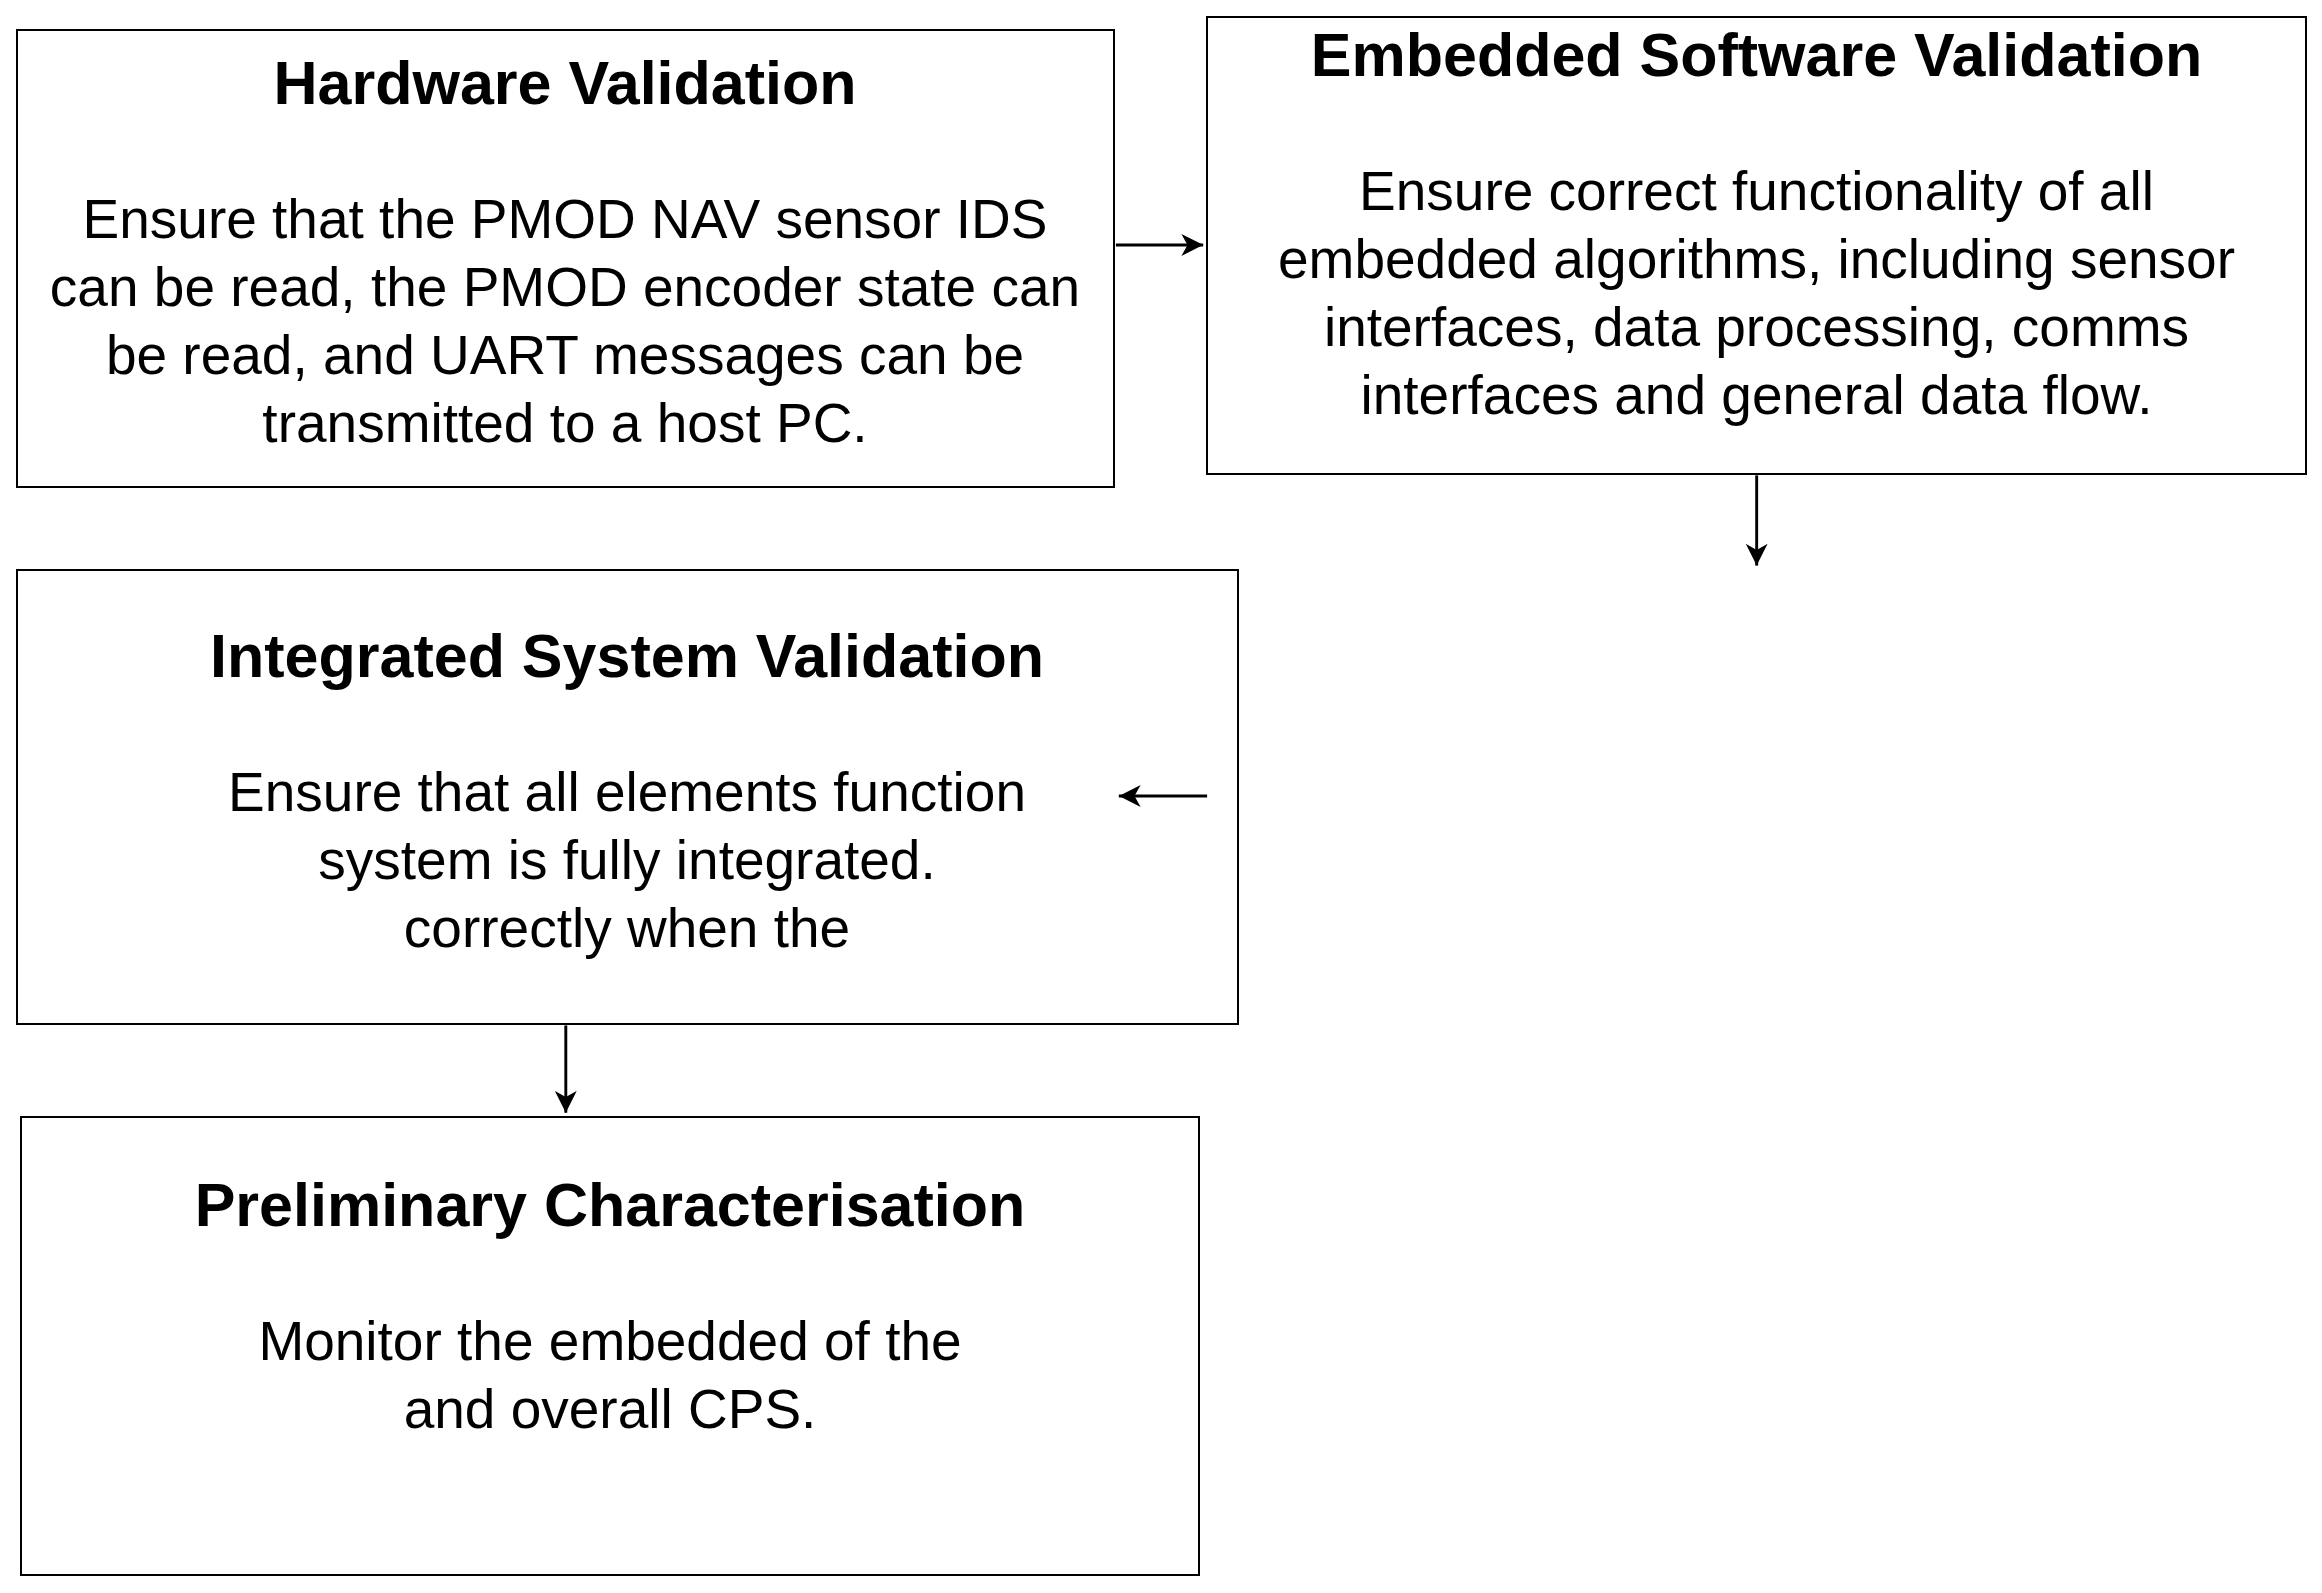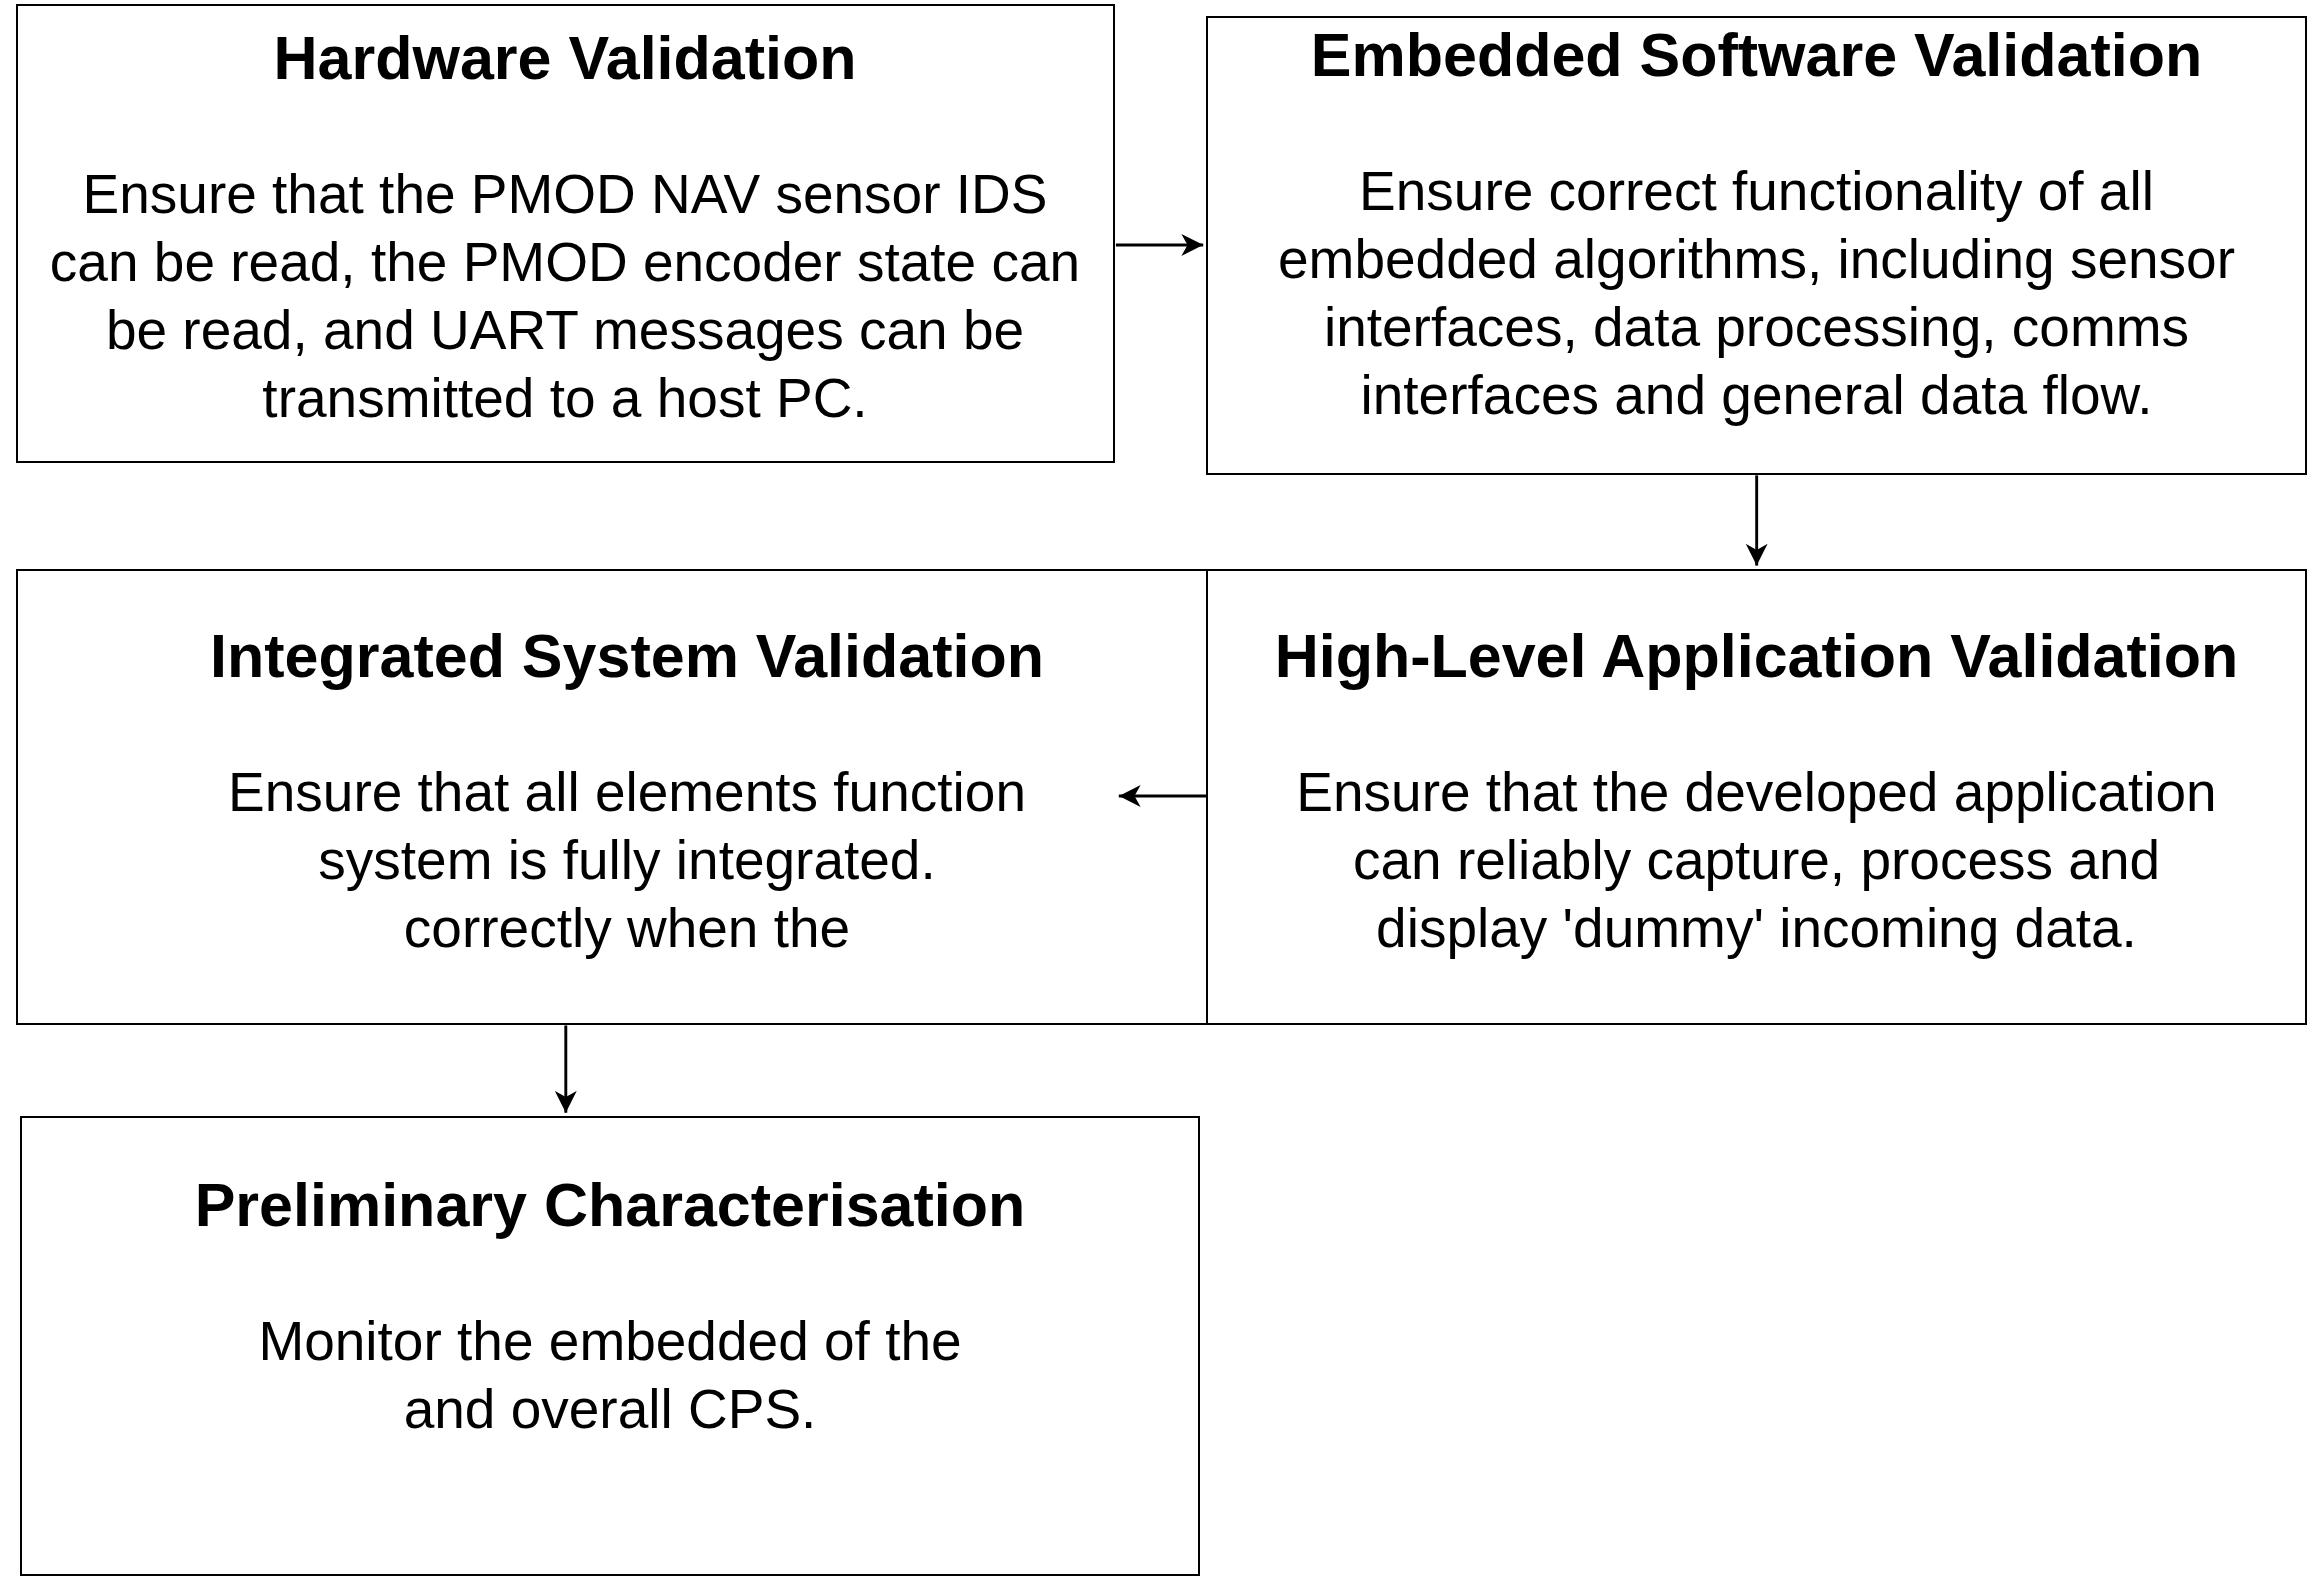--- a/index.html
+++ b/index.html
@@ -33,21 +33,21 @@
   .box .body {
     margin: 68px 0 0 0;
     font-size: 55px;
     font-weight: normal;
     line-height: 68px;
   }
   .box .body .line {
     white-space: nowrap;
   }
   
-  #box-0 { left: 15.5px;   top: 4px;   width: 1099px; height: 459px; padding-top: 18.4px; }
+  #box-0 { left: 15.5px;   top: 29px;   width: 1099px; height: 459px; padding-top: 18.4px; }
   #box-1 { left: 1206px; top: 15.5px;   width: 1101px; height: 459px; padding-top: 3px; }
   
   #box-2 { left: 15.5px;   top: 569px;  width: 1223px; height: 456px; padding-top: 51px; }
   #box-3 { left: 1206px; top: 569px;  width: 1101px; height: 456px; padding-top: 51px; }
   
   #box-4 { left: 20px;   top: 1116px; width: 1180px; height: 460px; padding-top: 53px; }
 
   .arrows {
     position: absolute;
     left: 0;
@@ -84,28 +84,20 @@
 
   <div class="box" id="box-2">
     <h2 class="title">Integrated System Validation</h2>
     <div class="body">
       <div class="line">Ensure that all elements function</div>
       <div class="line">system is fully integrated.</div>
       <div class="line">correctly when the</div>
     </div>
   </div>
 
-  <div class="box" id="box-3">
-    <h2 class="title">High-Level Application Validation</h2>
-    <div class="body">
-      <div class="line">Ensure that the developed application</div>
-      <div class="line">can reliably capture, process and</div>
-      <div class="line">display 'dummy' incoming data.</div>
-    </div>
-  </div>
 
   <div class="box" id="box-4">
     <h2 class="title">Preliminary Characterisation</h2>
     <div class="body">
       <div class="line">Monitor the embedded of the</div>
       <div class="line">and overall CPS.</div>
     </div>
   </div>
 
   <svg class="arrows" viewBox="0 0 2393 1642" xmlns="http://www.w3.org/2000/svg">

